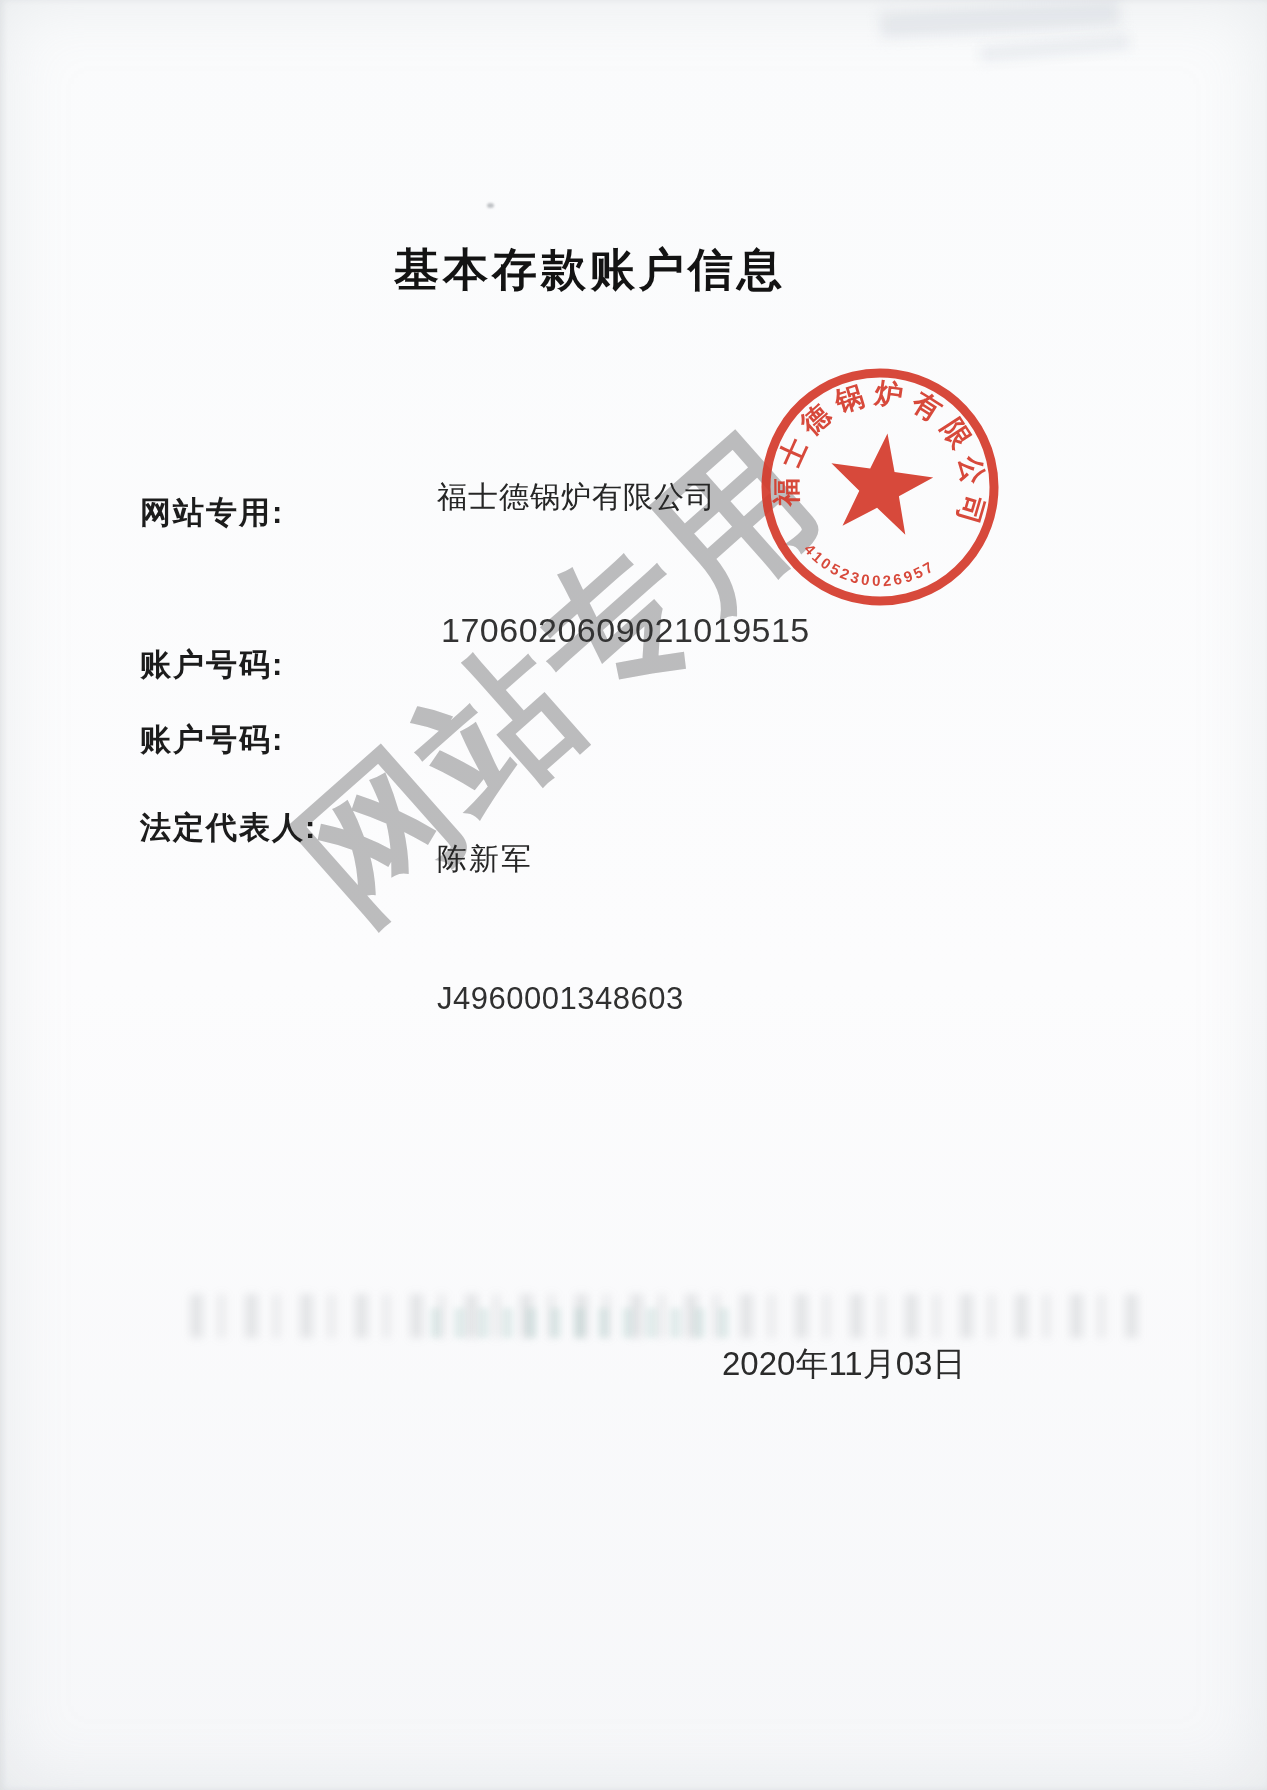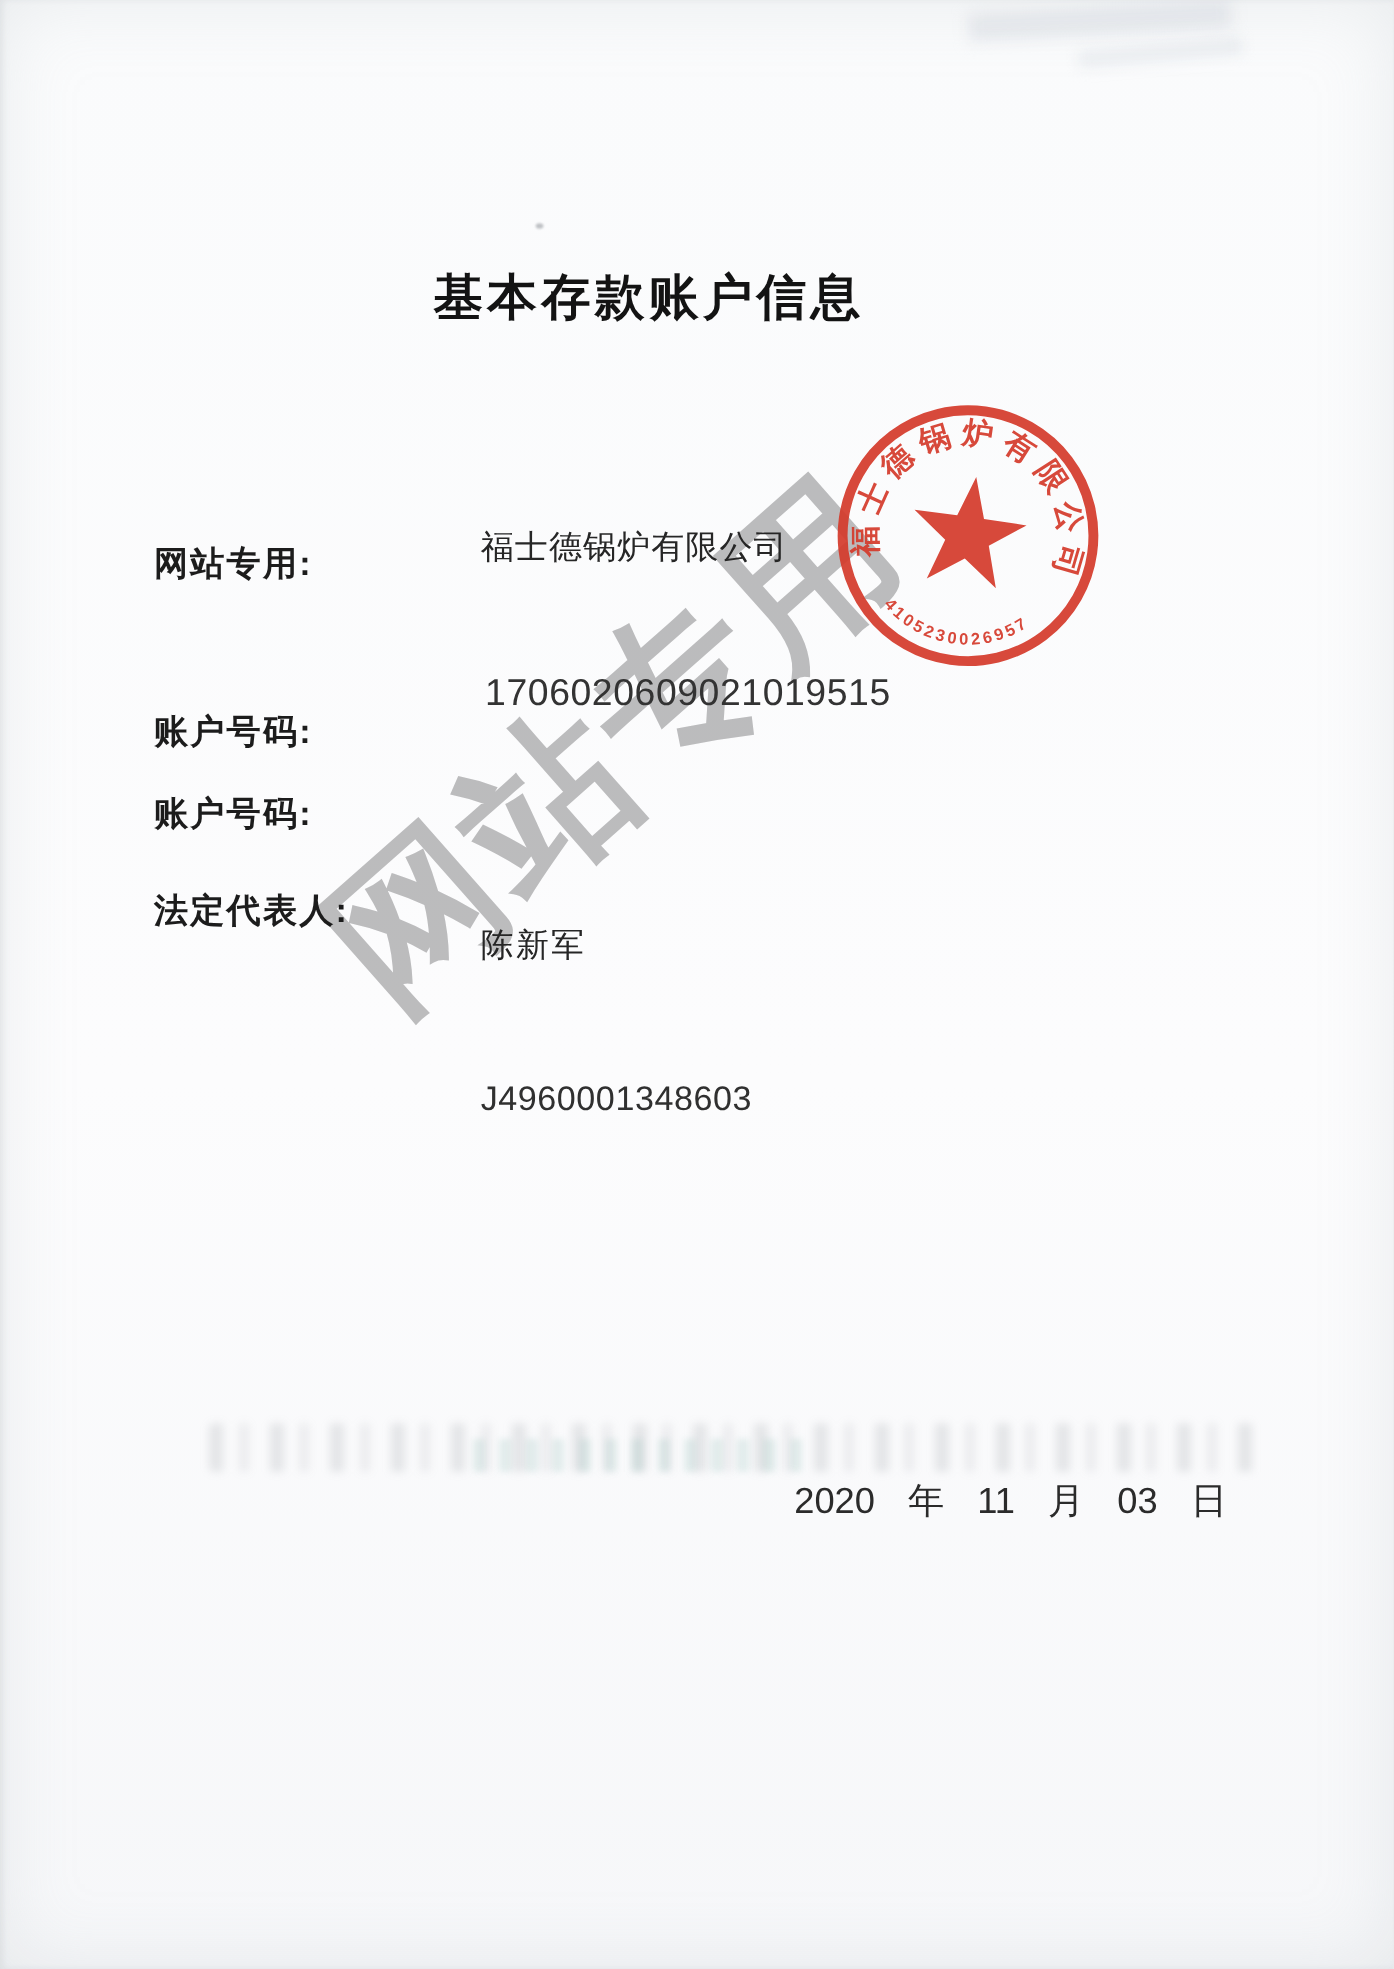--- a/index.html
+++ b/index.html
@@ -42,21 +42,21 @@
   .val-r2 { top: 611px; left: 441px; }
   .lbl-r3 { top: 719px; }
   .val-r3 { top: 719px; }
   .lbl-r4a { top: 807px; }
   .lbl-r4b { top: 854px; left: 133px; }
   .val-r4 { top: 839px; letter-spacing: 2px; }
   .lbl-r5 { top: 981px; left: 133px; }
   .val-r5 { top: 981px; font-size: 31px; letter-spacing: 0.5px; color: #303030; }
   .date-row {
     position: absolute; left: 722px; top: 1342px;
-    display: flex; align-items: baseline; gap: 30px;
+    display: flex; align-items: baseline; 
     font-size: 33px; color: #2b2b2b; z-index: 2;
   }
   .stamp {
     position: absolute; left: 757px; top: 364px;
     width: 246px; height: 246px; z-index: 3; opacity: 0.92;
   }
   .watermark {
     position: absolute; left: 322px; top: 800px;
     font-size: 152px; font-weight: 700; line-height: 170px;
     letter-spacing: 6px; white-space: nowrap;

